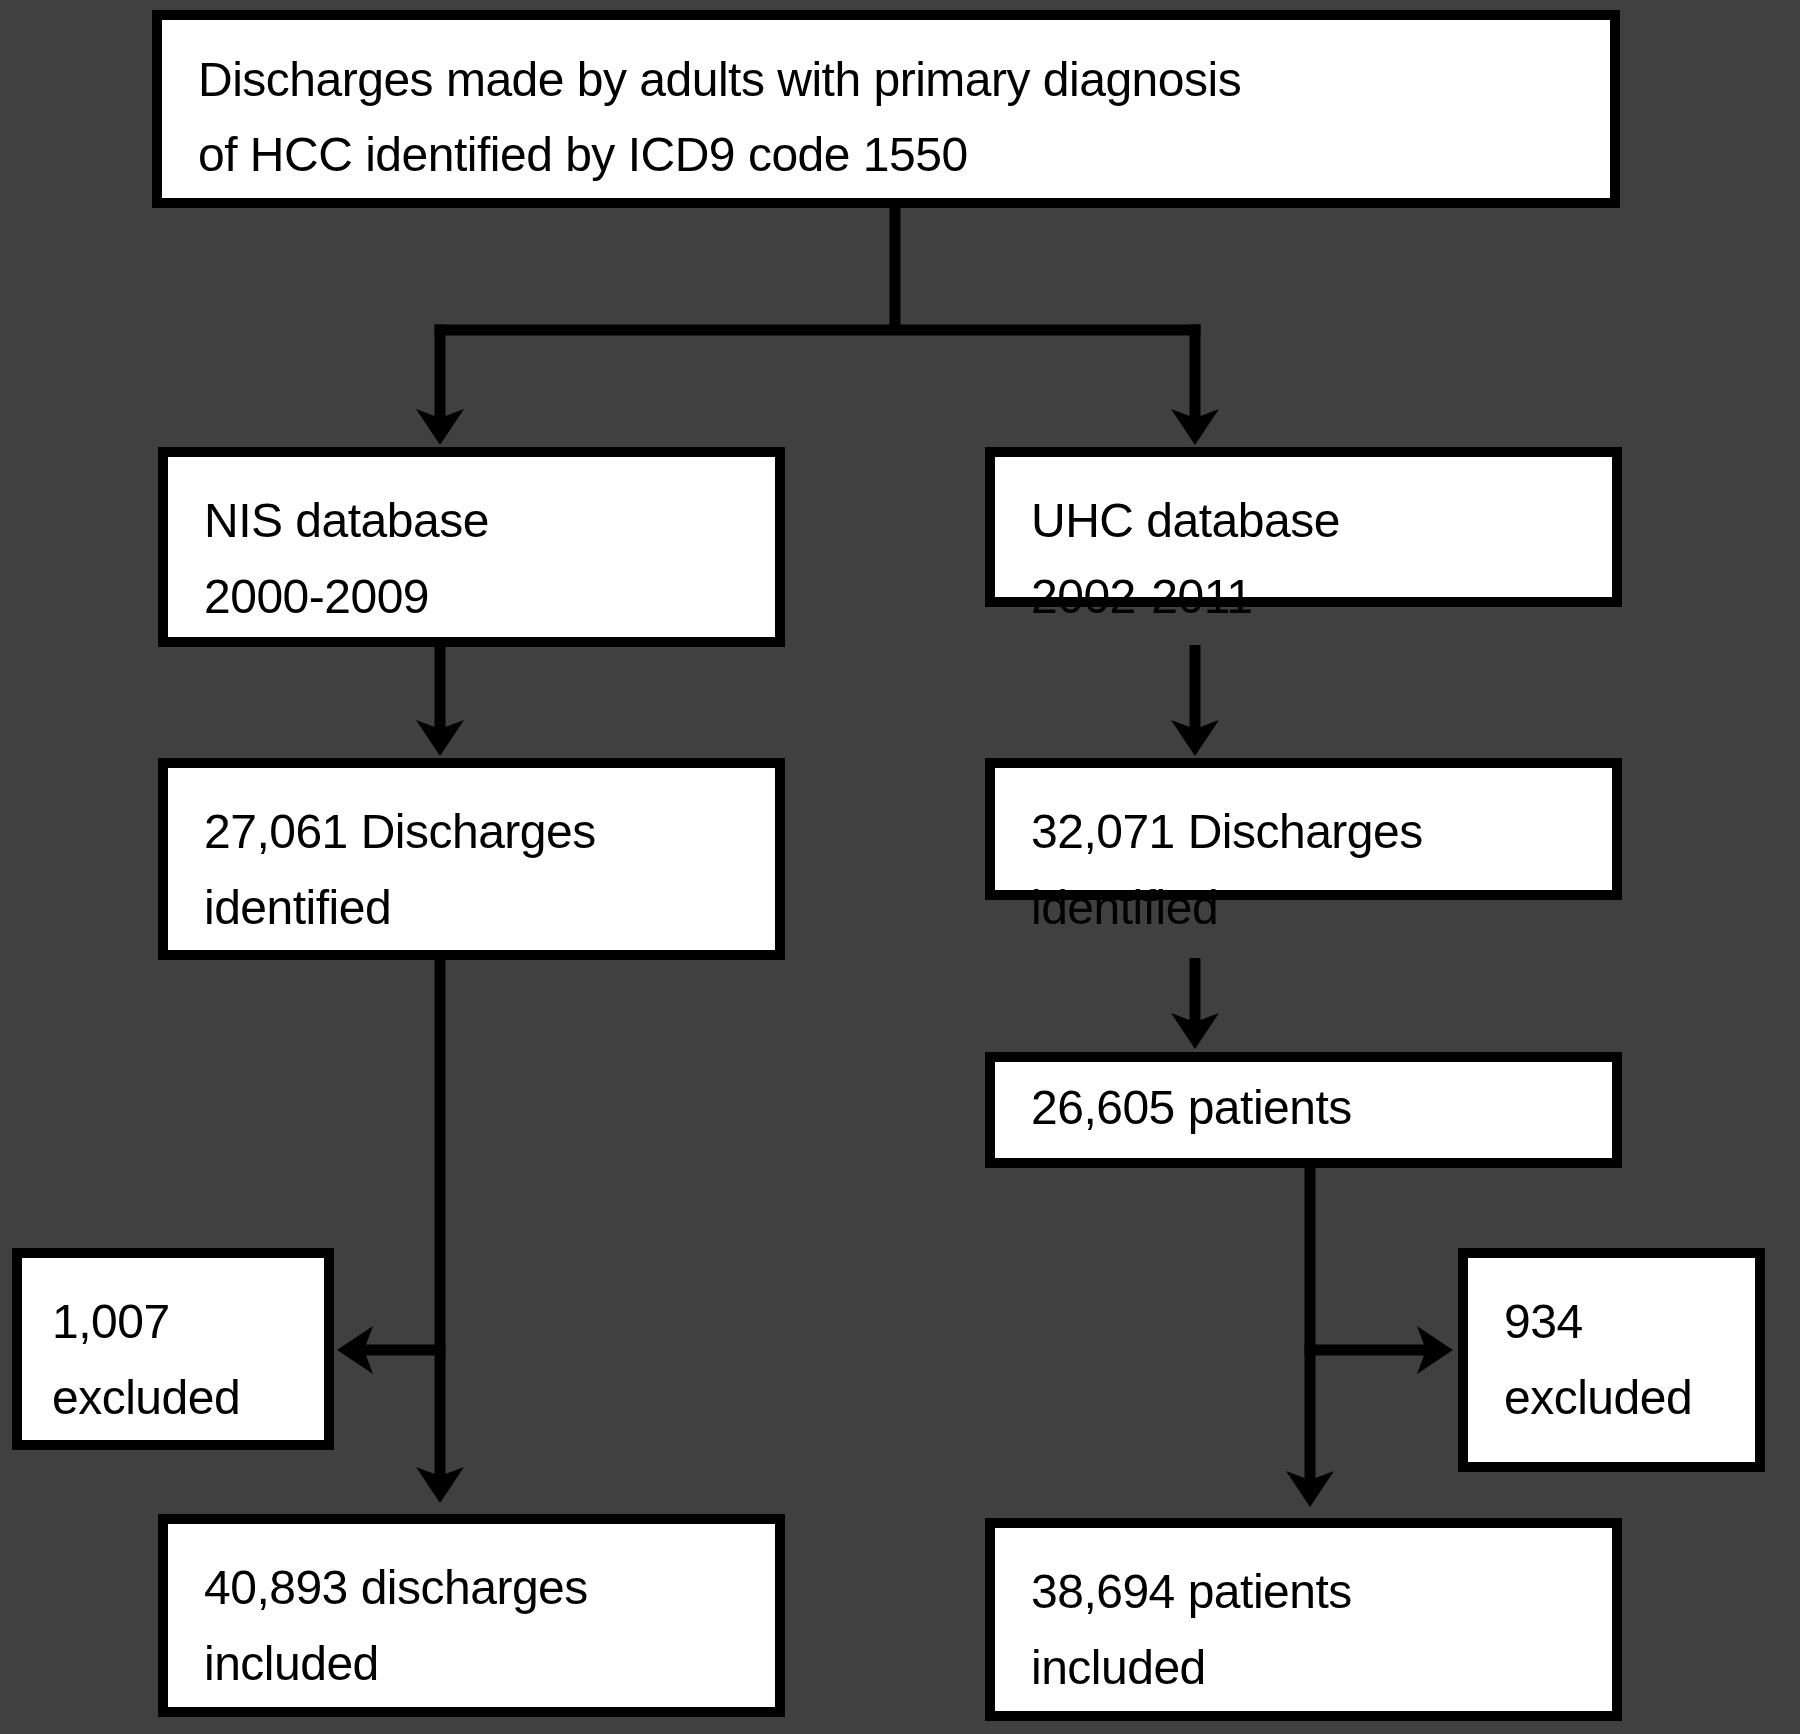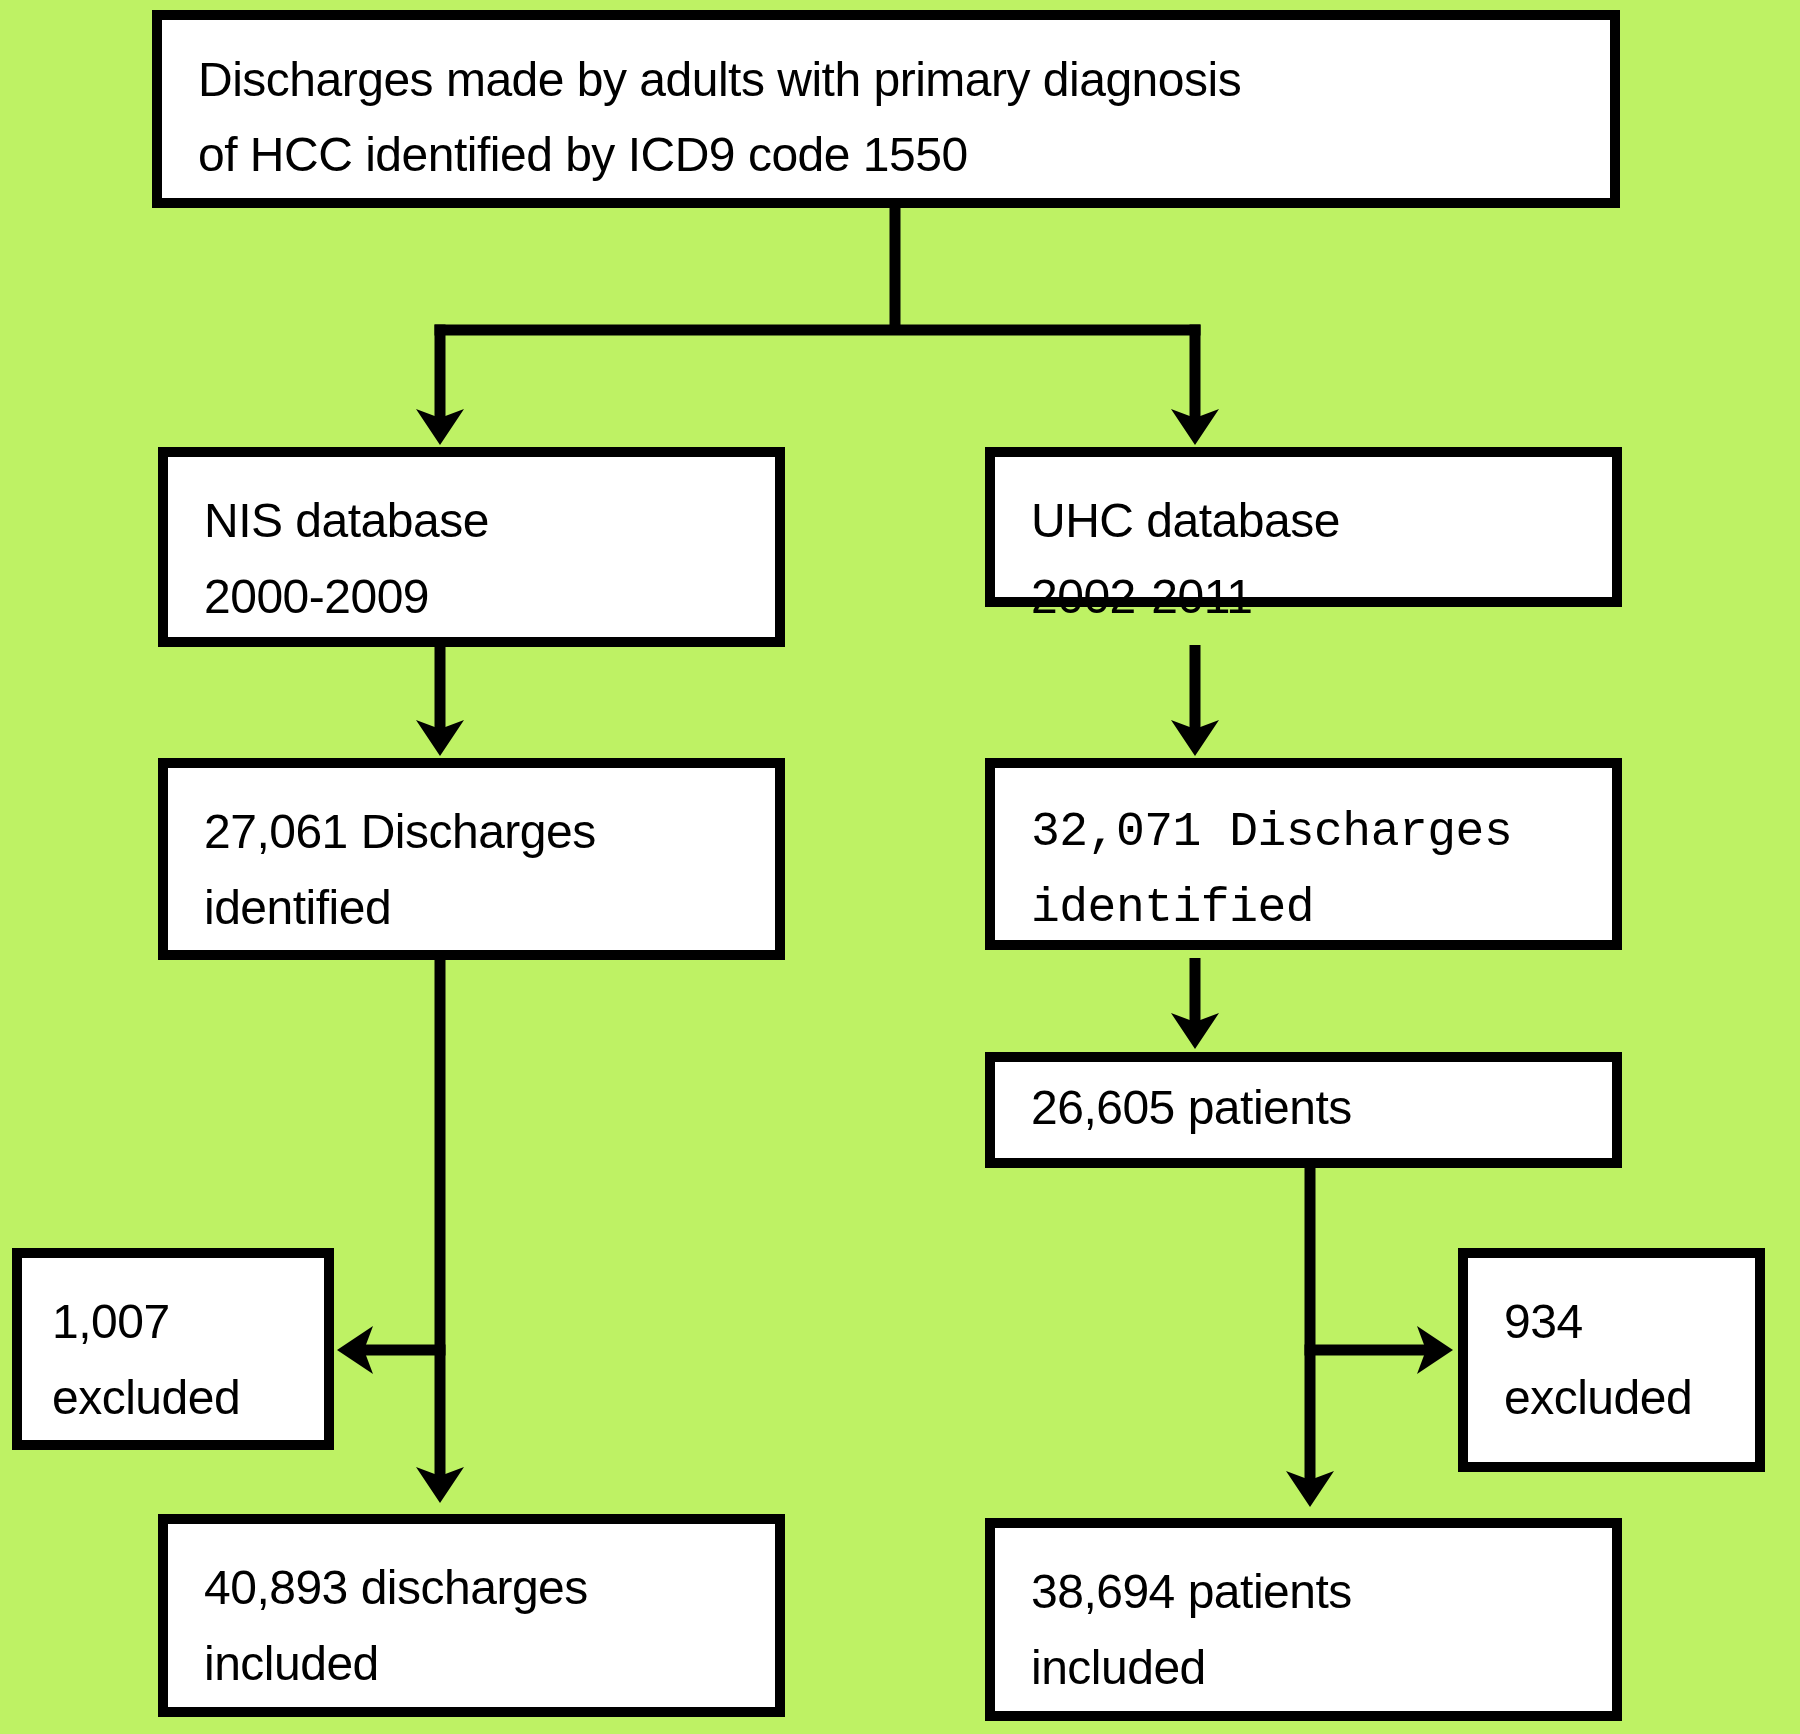--- a/index.html
+++ b/index.html
@@ -4,21 +4,21 @@
 <style>
   html, body {
     margin: 0;
     padding: 0;
     background: #ffffff;
   }
   #canvas {
     position: relative;
     width: 1800px;
     height: 1734px;
-    background: #bef264;
+    background: #404040;
     font-family: "Liberation Sans", "DejaVu Sans", sans-serif;
     color: #000000;
     overflow: hidden;
   }
   #connector-layer {
     position: absolute;
     left: 0;
     top: 0;
     width: 1800px;
     height: 1734px;
@@ -33,21 +33,21 @@
     letter-spacing: -0.5px;
     padding: 26px 16px 0 36px;
     white-space: nowrap;
   }
   .flow-box .box-line { display: block; }
 
   #box-top         { left: 152px;  top: 10px;   width: 1468px; height: 198px; padding-top: 22px; line-height: 75px; }
   #box-nis-db      { left: 158px;  top: 447px;  width: 627px;  height: 200px; }
   #box-uhc-db      { left: 985px;  top: 447px;  width: 637px;  height: 160px; }
   #box-nis-ident   { left: 158px;  top: 758px;  width: 627px;  height: 202px; }
-  #box-uhc-ident   { left: 985px;  top: 758px;  width: 637px;  height: 192px; font-family: Liberation Mono, monospace; }
+  #box-uhc-ident   { left: 985px;  top: 758px;  width: 637px;  height: 142px; }
   #box-uhc-pat     { left: 985px;  top: 1052px; width: 637px;  height: 116px; padding-top: 8px; }
   #box-nis-excl    { left: 12px;   top: 1248px; width: 322px;  height: 202px; padding-left: 30px; }
   #box-uhc-excl    { left: 1458px; top: 1248px; width: 307px;  height: 224px; }
   #box-nis-incl    { left: 158px;  top: 1514px; width: 627px;  height: 203px; }
   #box-uhc-incl    { left: 985px;  top: 1518px; width: 637px;  height: 203px; }
 
   .conn { stroke: #000000; stroke-width: 11; fill: none; }
   .head { fill: #000000; stroke: none; }
 </style>
 </head>

